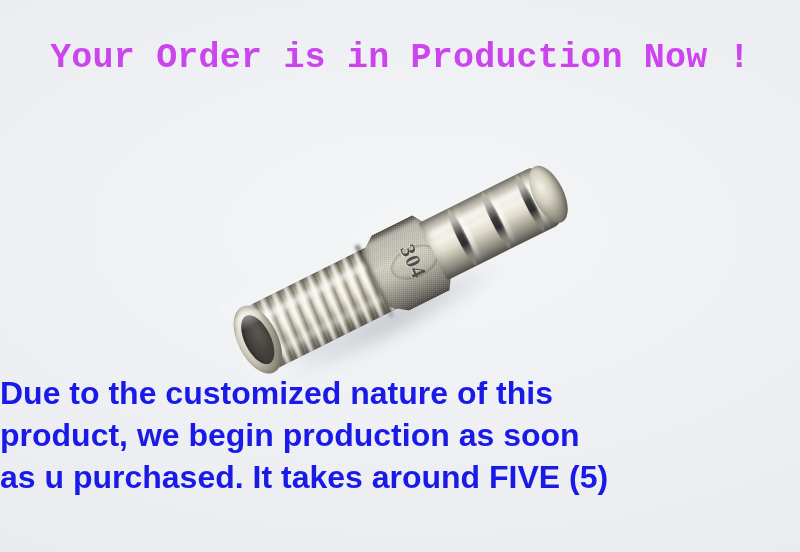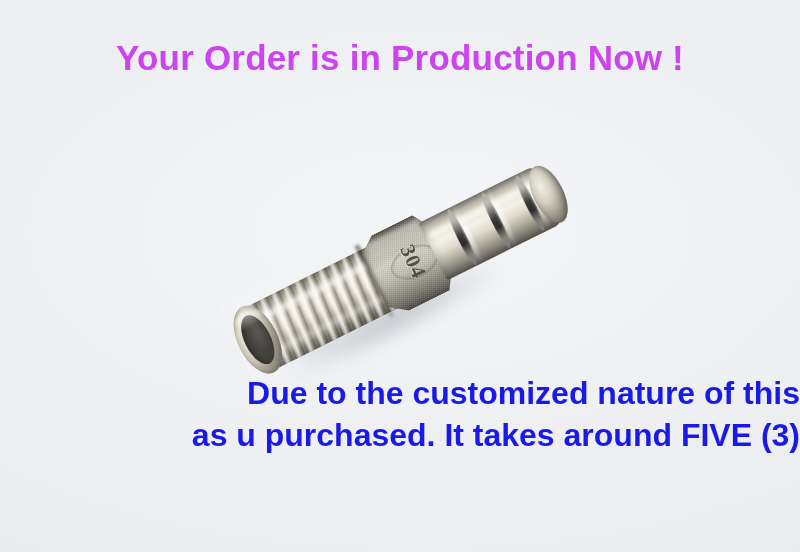--- a/index.html
+++ b/index.html
@@ -19,35 +19,35 @@
     -webkit-font-smoothing: antialiased;
   }
 
   
   .headline {
     position: absolute;
     left: 0;
     top: 38px;
     width: 800px;
     text-align: center;
-    font-family: Liberation Sans, sans-serif;
+    font-family: Liberation Mono, monospace;
     font-weight: bold;
     font-size: 35px;
     letter-spacing: 0.2px;
     color: #cc44ee;
     white-space: nowrap;
   }
 
   
   .message {
     position: absolute;
     left: 0;
     top: 372px;
     width: 800px;
-    text-align: right;
+    text-align: left;
     font-family: "Liberation Sans", sans-serif;
     font-weight: bold;
     font-size: 32px;
     line-height: 42px;
     color: #1a1ae8;
     white-space: nowrap;
   }
   .message .line { display: block; }
 
   
@@ -391,16 +391,17 @@
       <div class="barb-groove g3"></div>
       <div class="barb-crest c3"></div>
       <div class="barb-cap"></div>
 
       <div class="sheen"></div>
     </div>
   </div>
 
   <div class="message">
     <span class="line">Due to the customized nature of this</span>
-    <span class="line">as u purchased. It takes around FIVE (3)</span>
+    <span class="line">product, we begin production as soon</span>
+    <span class="line">as u purchased. It takes around FIVE (5)</span>
   </div>
 
 </div>
 
 </body></html>

